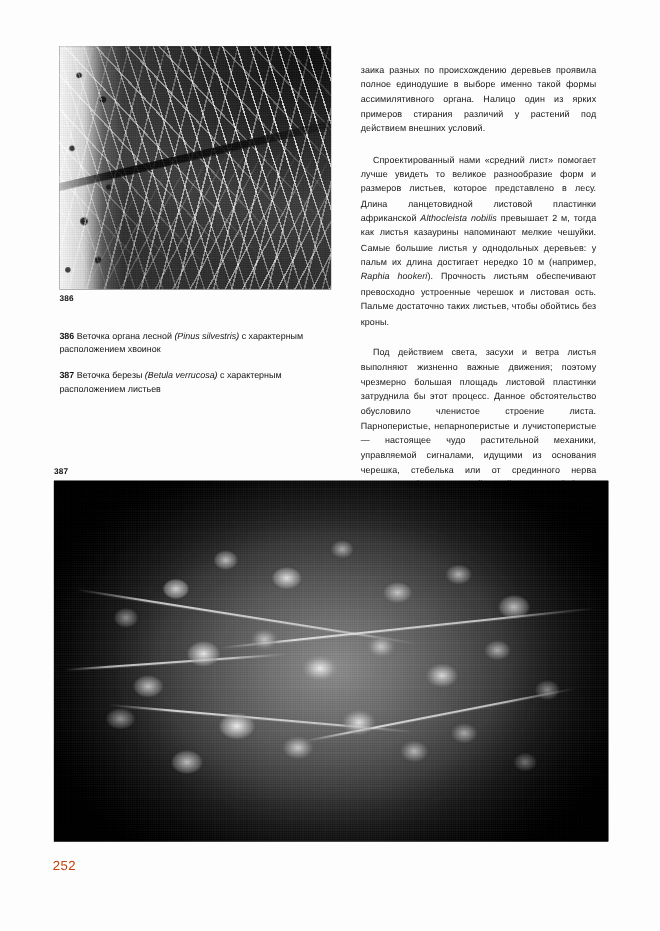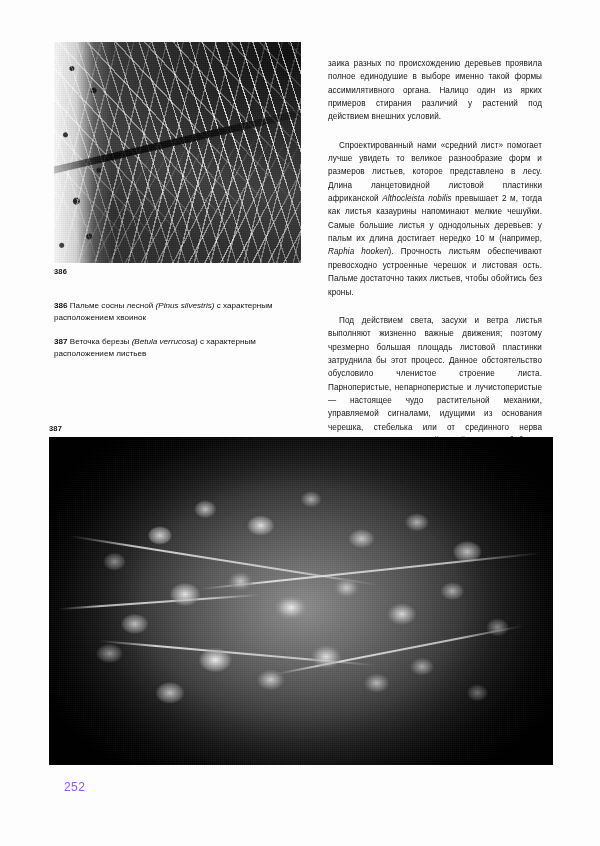--- a/index.html
+++ b/index.html
@@ -264,25 +264,25 @@
   #birch-vignette {
     position: absolute;
     inset: 0;
     pointer-events: none;
     background: radial-gradient(78% 86% at 50% 50%, rgba(0,0,0,0) 40%, rgba(0,0,0,0.55) 88%, rgba(0,0,0,0.8) 100%);
   }
 
   
   #page-folio {
     position: absolute;
-    left: 64px;
+    left: 48px;
     top: 780px;
     font-family: "Liberation Sans", sans-serif;
     font-size: 12px;
-    color: #8b5cf6;
+    color: #c2410c;
     letter-spacing: 0.4px;
   }
 </style>
 </head>
 <body>
 
 <div id="page">
 
   <div id="fig386-block">
     <div id="pine-photo" class="photo">
@@ -293,21 +293,21 @@
       <div id="pine-needles-d"></div>
       <div id="pine-branch"></div>
       <div class="grain"></div>
     </div>
   </div>
   <div id="fig386-num" class="fig-num">386</div>
 
   <div id="captions">
 
     <div class="caption">
-      <span class="cap-num">386</span><span> Пальме сосны лесной </span><span class="sci">(Pinus silvestris)</span><span> с характерным расположением хвоинок</span>
+      <span class="cap-num">386</span><span> Веточка органа лесной </span><span class="sci">(Pinus silvestris)</span><span> с характерным расположением хвоинок</span>
     </div>
 
     <div class="caption">
       <span class="cap-num">387</span><span> Веточка березы </span><span class="sci">(Betula verrucosa)</span><span> с характерным расположением листьев</span>
     </div>
 
   </div>
 
   <div id="text-column">
 

